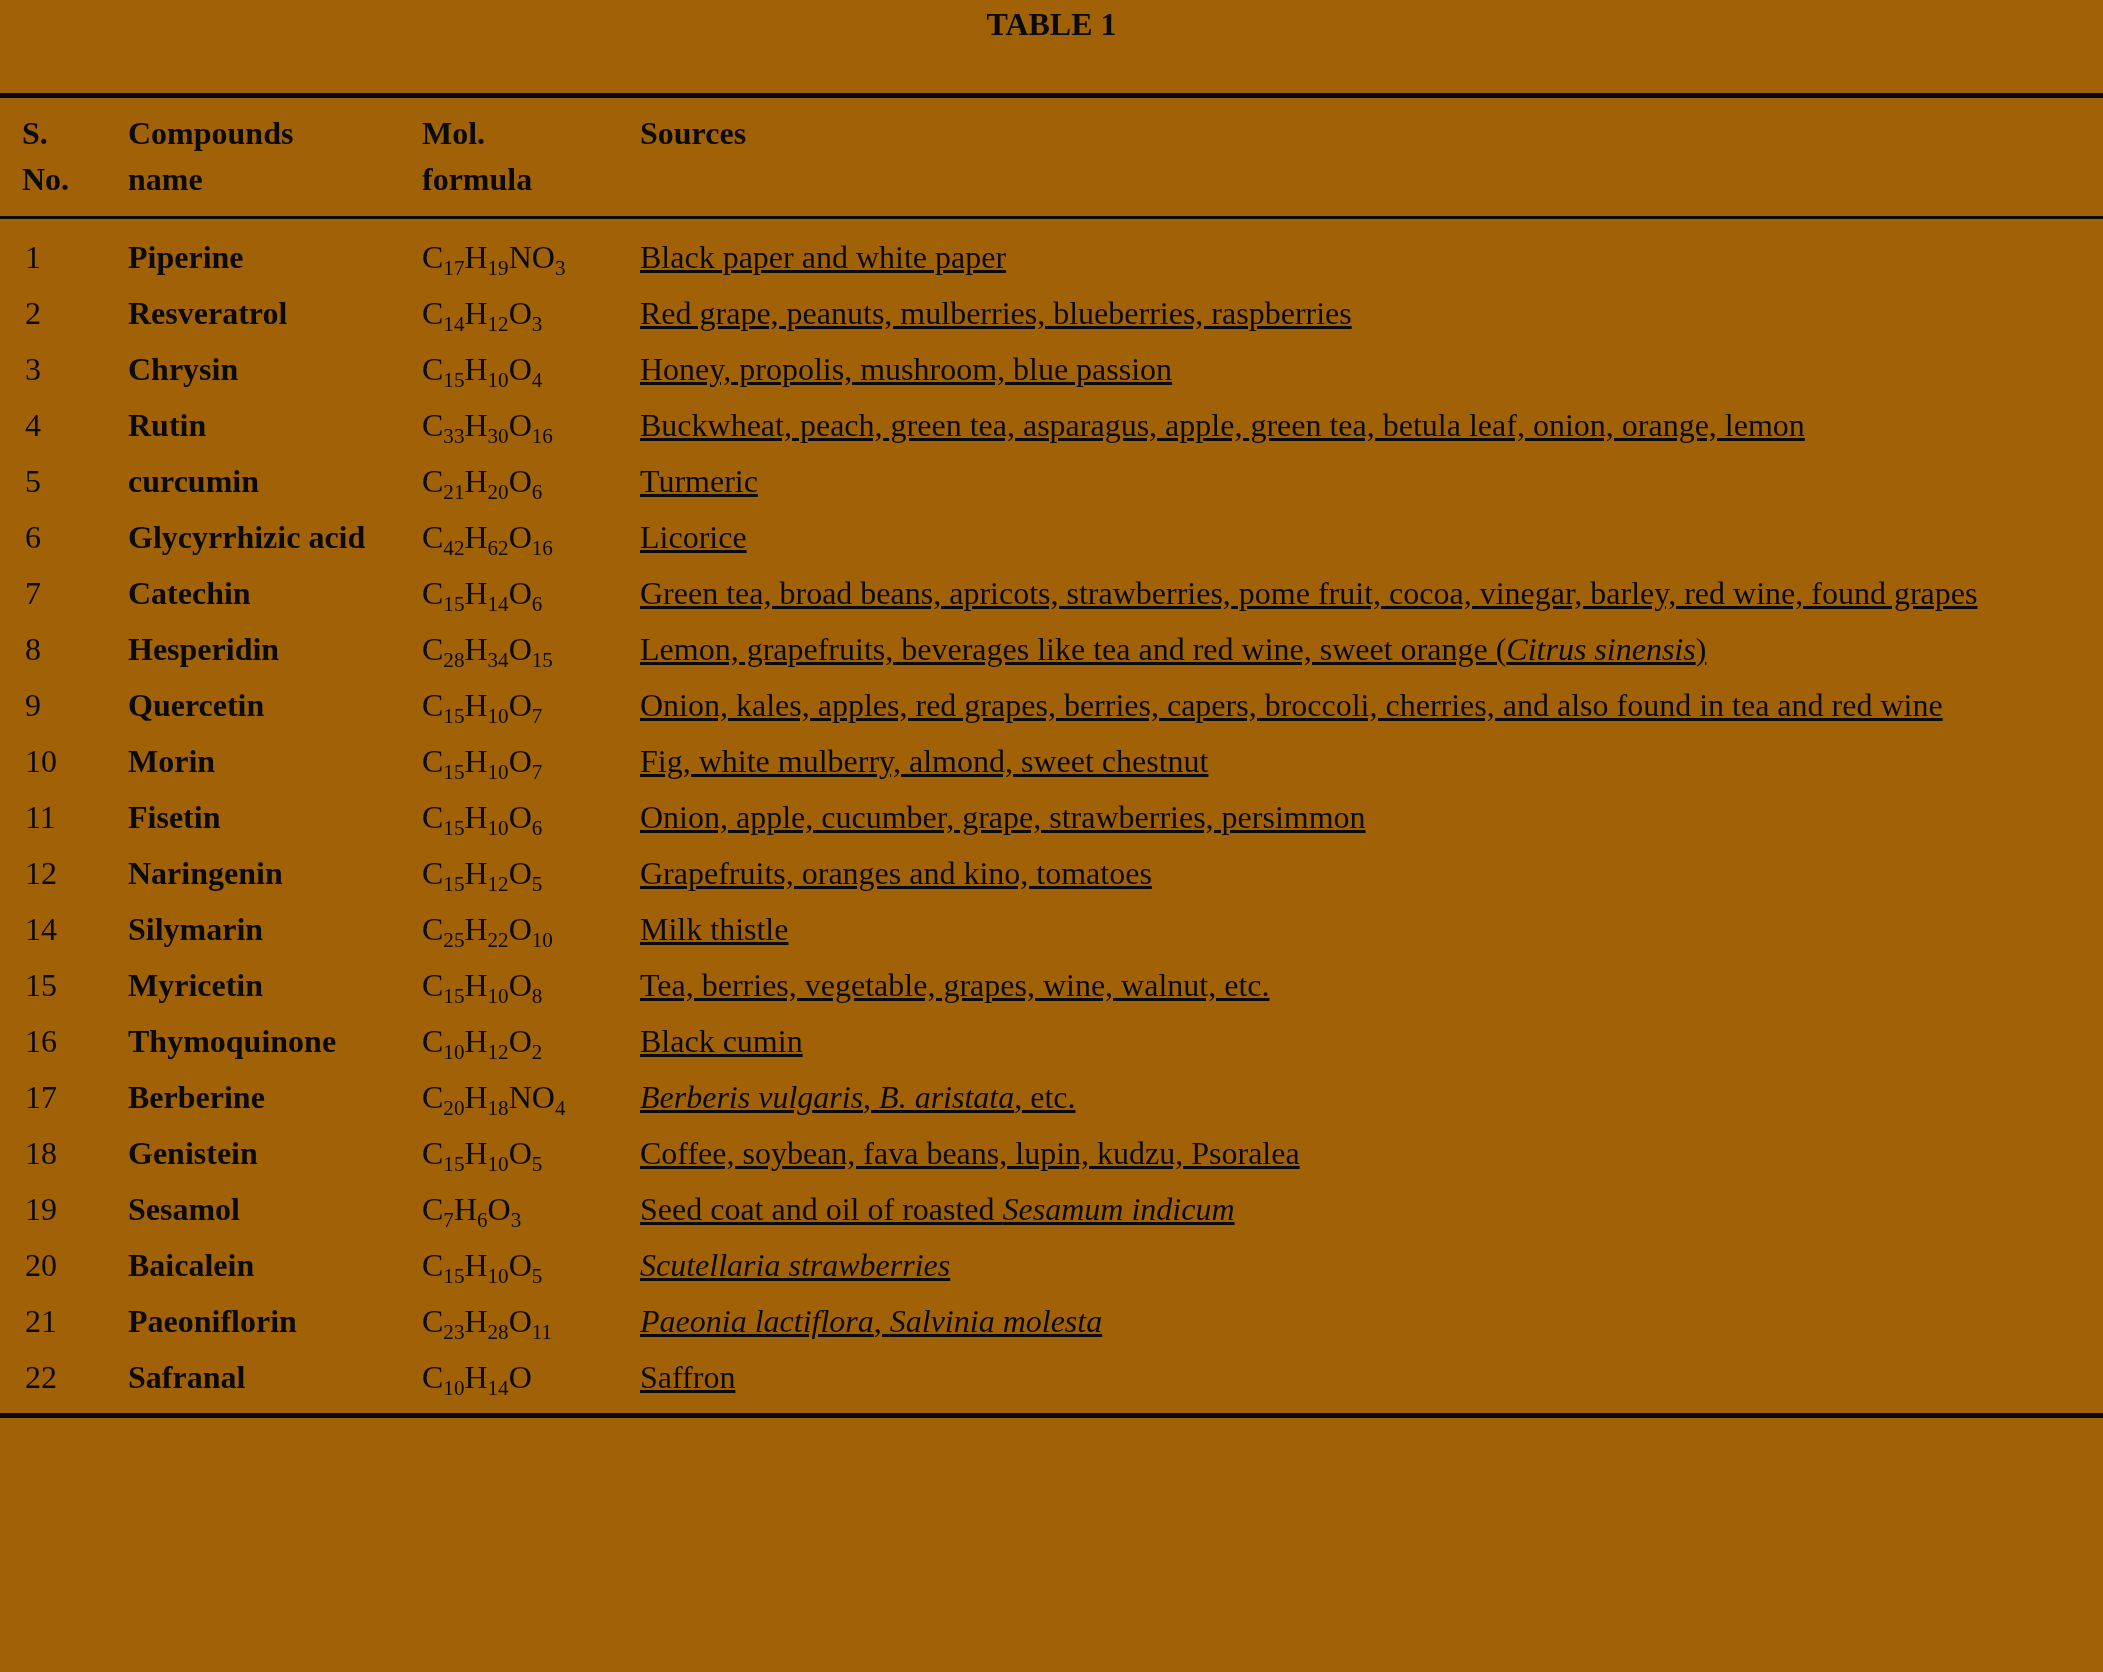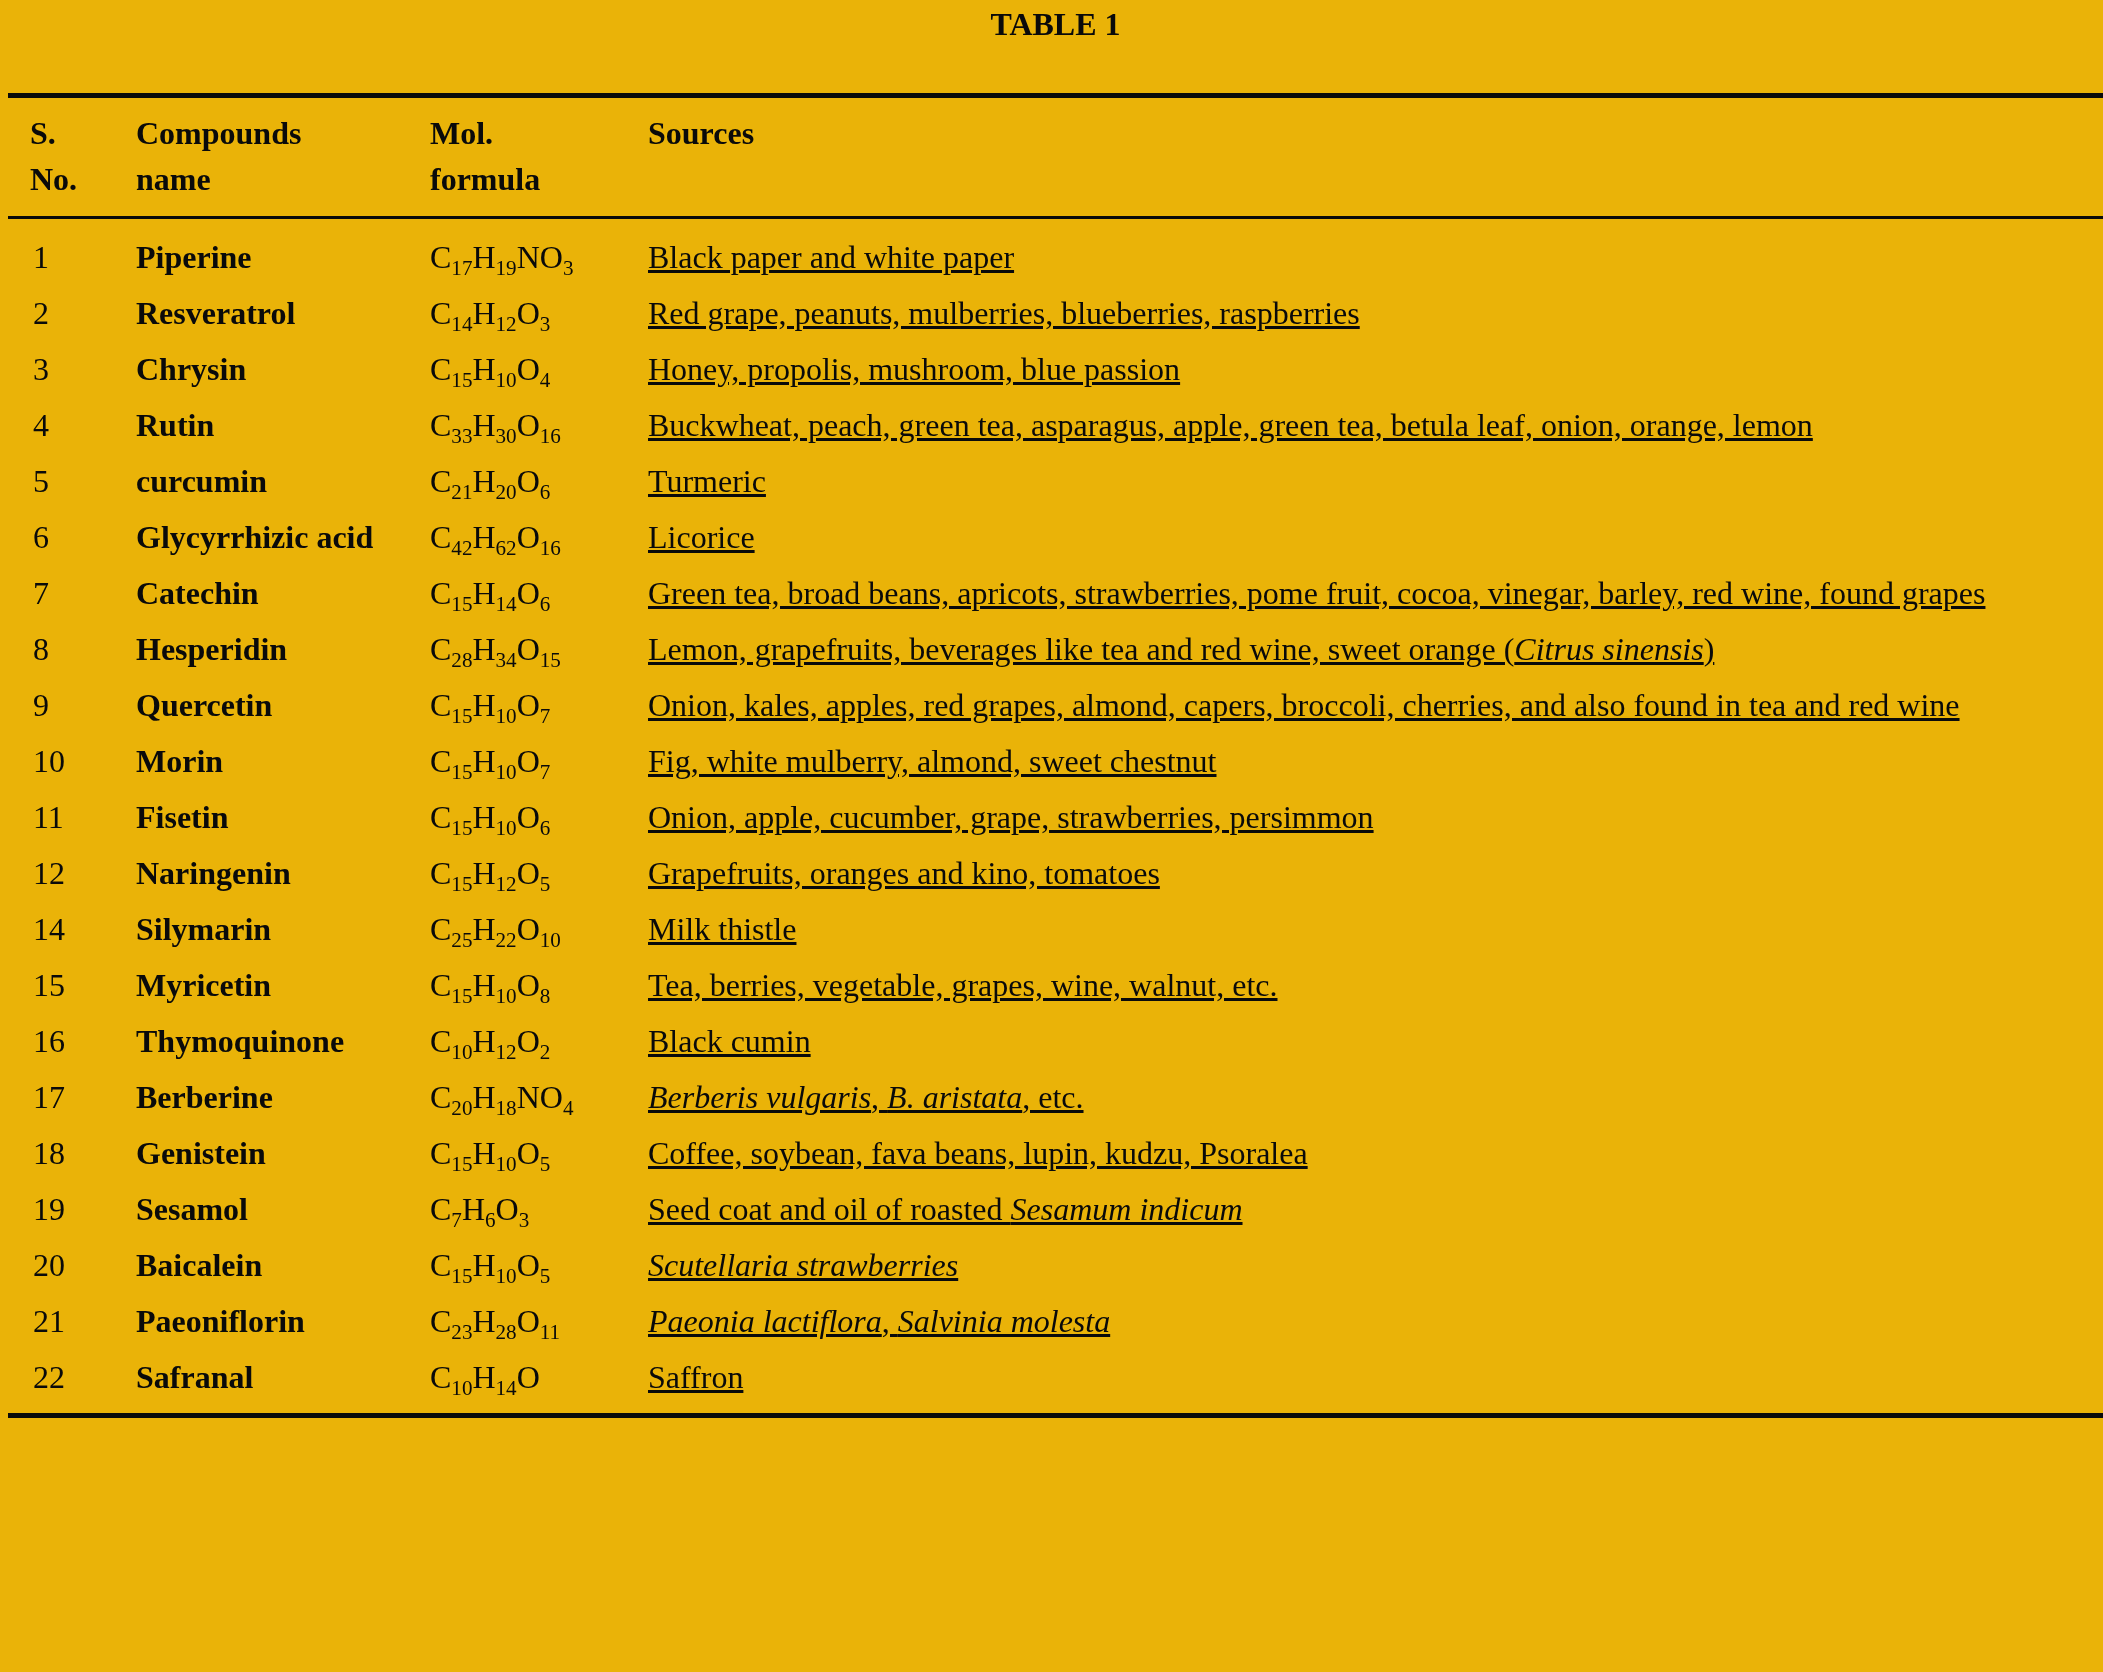--- a/index.html
+++ b/index.html
@@ -25,21 +25,21 @@
   tbody td.c-name{font-weight:bold;padding-right:6px;}
   tbody td.c-formula{padding-right:6px;}
   tbody td.c-src{text-align:justify;padding-right:16px;text-decoration:underline;}
   tbody tr:first-child td{padding-top:10px;}
   tbody tr:last-child td{padding-bottom:8px;}
   sub{font-size:66%;line-height:0;}
 </style>
 </head>
 <body>
 
-<div class="page" style="background: #eab308; color: rgb(10, 10, 10); padding-left: 8px;">
+<div class="page" style="background: #a16207; color: rgb(10, 10, 10);">
   <div class="title">TABLE 1</div>
 
   <table class="compounds">
     <colgroup>
       <col class="w1">
         <col class="w2">
         <col class="w3">
         <col class="w4">
     </colgroup>
     <thead>
@@ -107,21 +107,21 @@
         <tr>
           <td class="c-no">8</td>
           <td class="c-name">Hesperidin</td>
           <td class="c-formula">C<sub>28</sub>H<sub>34</sub>O<sub>15</sub></td>
           <td class="c-src"><span>Lemon, grapefruits, beverages like tea and red wine, sweet orange (</span><i>Citrus sinensis</i><span>)</span></td>
         </tr>
         <tr>
           <td class="c-no">9</td>
           <td class="c-name">Quercetin</td>
           <td class="c-formula">C<sub>15</sub>H<sub>10</sub>O<sub>7</sub></td>
-          <td class="c-src"><span>Onion, kales, apples, red grapes, almond, capers, broccoli, cherries, and also found in tea and red wine</span></td>
+          <td class="c-src"><span>Onion, kales, apples, red grapes, berries, capers, broccoli, cherries, and also found in tea and red wine</span></td>
         </tr>
         <tr>
           <td class="c-no">10</td>
           <td class="c-name">Morin</td>
           <td class="c-formula">C<sub>15</sub>H<sub>10</sub>O<sub>7</sub></td>
           <td class="c-src"><span>Fig, white mulberry, almond, sweet chestnut</span></td>
         </tr>
         <tr>
           <td class="c-no">11</td>
           <td class="c-name">Fisetin</td>

